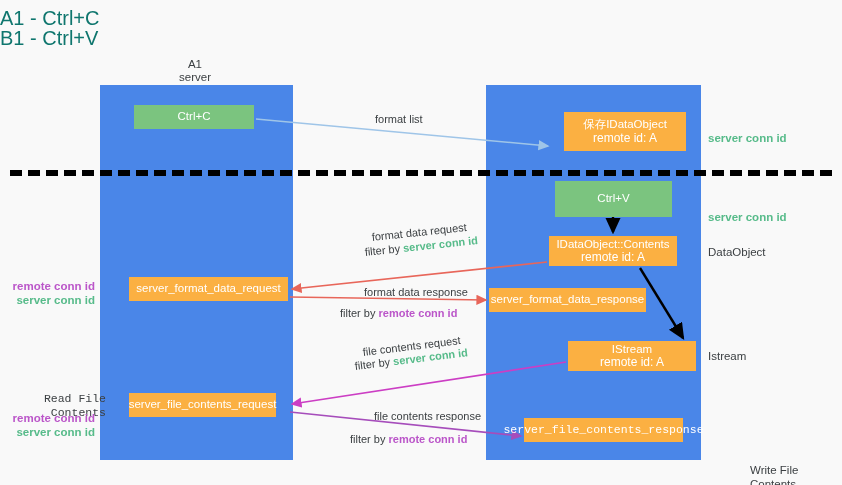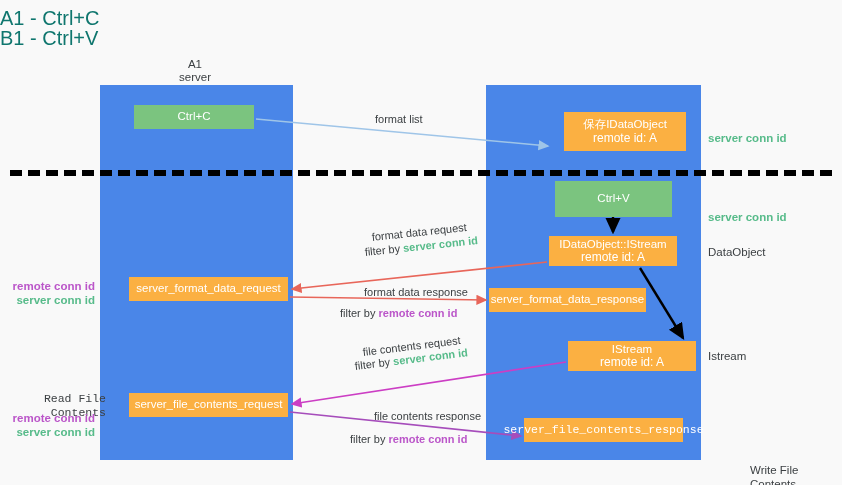--- a/index.html
+++ b/index.html
@@ -47,21 +47,21 @@
   .box.orange{background:#fbb042;}
   .box .l2{font-size:12px;}
 
   #box-ctrl-c{left:134px;top:105px;width:120px;height:24px;}
   #box-idataobject{left:552px;top:112px;width:122px;height:39px;margin-left:12px;}
   #box-ctrl-v{left:555px;top:181px;width:117px;height:36px;}
   #box-getdata{left:549px;top:236px;width:128px;height:30px;}
   #box-fmt-req{left:129px;top:277px;width:159px;height:24px;}
   #box-fmt-res{left:489px;top:288px;width:157px;height:24px;}
   #box-istream{left:568px;top:341px;width:128px;height:30px;}
-  #box-file-req{left:129px;top:393px;width:159px;height:24px;}
+  #box-file-req{left:129px;top:393px;width:147px;height:24px;}
   #box-file-res{left:524px;top:418px;width:159px;height:24px;font-family:Liberation Mono, monospace;}
 
   
   .side{
     position:absolute;font-size:11.5px;line-height:14px;
   }
   .green-txt{color:#57bb8a;font-weight:bold;}
   .purple-txt{color:#bb56c9;font-weight:bold;}
   .plain-txt{color:#3c4043;}
 
@@ -155,21 +155,21 @@
   <div class="box orange" id="box-idataobject">
     <span>保存IDataObject</span>
     <span class="l2">remote id: A</span>
   </div>
 
   <div class="box green" id="box-ctrl-v">
     <span>Ctrl+V</span>
   </div>
 
   <div class="box orange" id="box-getdata">
-    <span>IDataObject::IStream</span>
+    <span>IDataObject::Contents</span>
     <span class="l2">remote id: A</span>
   </div>
 
   <div class="box orange" id="box-fmt-req">
     <span>server_format_data_request</span>
   </div>
 
   <div class="box orange" id="box-fmt-res">
     <span>server_format_data_response</span>
   </div>

